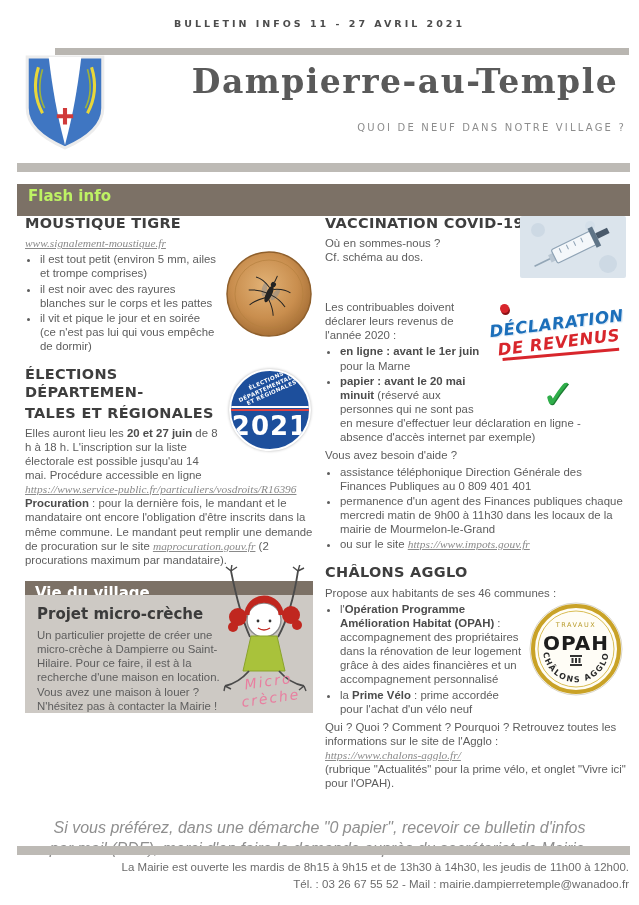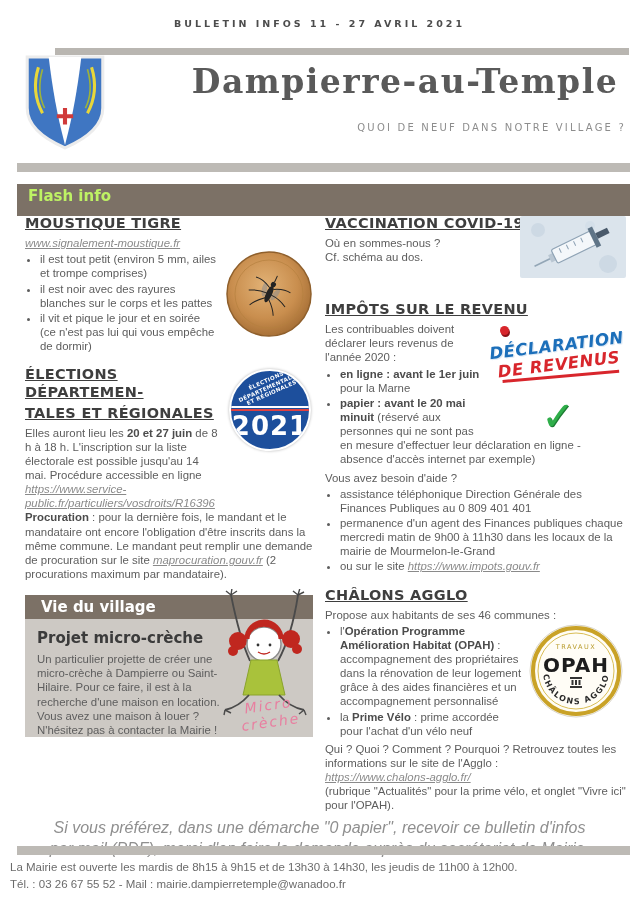--- a/index.html
+++ b/index.html
@@ -31,24 +31,24 @@
   .flashbar {
     position:absolute; top:184px; left:17px; right:9px; height:32px;
     background:var(--section-bar,#7c7166); color:#bef264;
     font: 600 15px "DejaVu Sans", sans-serif; line-height:24px; padding-left:11px;
   }
   
   .colL { position:absolute; top:214px; left:25px;  width:288px; }
   .colR { position:absolute; top:214px; left:325px; width:301px; }
   .h1 {
     font: 700 14.5px "DejaVu Sans", sans-serif; color:var(--heading,#3e3e3e);
-    letter-spacing:.3px; margin-bottom:4px; line-height:1.25;text-decoration:underline;
+    letter-spacing:.3px; margin-bottom:4px; line-height:1.25;
   }
   .body, li { font-size:11.4px; line-height:1.24; color:var(--body-text,#5d5d5d); }
-  .lnk { color:var(--link,#8a8a8a); font-style:italic; text-decoration:underline; overflow-wrap:anywhere; }
+  .lnk { color:var(--link,#8a8a8a); font-style:italic; text-decoration:underline; overflow-wrap:anywhere;font-family:Liberation Serif, serif; }
   ul { list-style:disc; padding-left:15px; margin:2px 0 4px 0; }
   li { margin-bottom:1px; }
   b  { color:#4c4c4c; }
   
   .coin-float { float:right; width:88px; height:90px; margin:0 0 2px 6px; }
   
   .badge-float { float:right; width:84px; height:92px; margin:4px 0 2px 6px; }
   .badge2021 {
     width:82px; height:82px; border-radius:50%; background:var(--badge-blue,#1d4f9c);
     border:2px solid #fff; box-shadow:0 0 3px rgba(0,0,0,.3); position:relative; overflow:hidden;
@@ -59,22 +59,22 @@
     line-height:1.2; letter-spacing:.4px;
   }
   .b2021-band { position:absolute; top:35px; left:0; right:0; border-top:2.5px solid #fff; }
   .b2021-red  { height:2px; background:#e04040; margin-top:1px; }
   .b2021-year {
     font: 700 26px "DejaVu Sans", sans-serif; color:#fff; text-align:center;
     letter-spacing:1px; line-height:30px;
   }
   
   .viebar {
-    margin-top:14px; height:24px; background:var(--section-bar,#7c7166); color:#fff;
-    font: 600 15px "DejaVu Sans", sans-serif; line-height:24px; padding-left:16px;
+    margin-top:14px; height:14px; background:var(--section-bar,#7c7166); color:#fff;
+    font: 600 15px "DejaVu Sans", sans-serif; line-height:24px; padding-left:10px;
   }
   .viebox { position:relative; background:var(--box-grey,#cdc9c4); padding:10px 12px 0; min-height:118px; }
   .viebox .h2 { font: 700 15px "DejaVu Sans", sans-serif; color:#3b3b3b; margin-bottom:5px; }
   .viebox .body { width:194px; }
   .girl { position:absolute; top:-30px; right:0px; }
   .sticker {
     position:absolute; top:78px; right:14px; transform:rotate(-8deg);
     color:var(--sticker-pink,#e87fa0); font: 400 14px "DejaVu Sans", sans-serif;
     font-style:italic; letter-spacing:2px; text-align:center; line-height:1.2;
   }
@@ -91,21 +91,21 @@
   .decl-check { position:absolute; bottom:-6px; left:50%; transform:translateX(-50%); font: 700 40px "DejaVu Sans", sans-serif; color:var(--check-green,#2fae4a); text-shadow:1px 1px 0 #1d7c33; line-height:1; }
   .decl-pin { position:absolute; top:2px; left:10px; width:9px; height:9px; border-radius:50%; background:var(--decl-red,#d8262c); box-shadow:1px 2px 0 #8c1217; }
   
   .opah-float { float:right; width:99px; height:88px; margin:0 0 2px 4px; }
   
   .footnote {
     position:absolute; top:818px; left:45px; right:45px; text-align:center;
     font-size:16px; line-height:1.3; font-style:italic; color:#8f8f8f;
   }
   .footer {
-    position:absolute; top:859px; left:10px; right:10px; text-align:left;
+    position:absolute; top:859px; left:10px; right:10px; text-align:right;
     font-size:11.5px; line-height:1.45; color:#6b6b6b;
   } .mt12 { margin-top:12px; }
   .q { margin-top:2px; }
 </style>
 </head>
 <body>
 
 <div id="page">
 
   <div class="topline">BULLETIN INFOS 11  -  27 AVRIL 2021</div>
@@ -239,21 +239,20 @@
             <line x1="56" y1="26" x2="56" y2="31" stroke="#8fa3b5" stroke-width="1"></line>
             <line x1="64" y1="26" x2="64" y2="31" stroke="#8fa3b5" stroke-width="1"></line>
             <rect x="74" y="21" width="5" height="21" fill="#5f7487"></rect>
             <rect x="79" y="28.5" width="13" height="6" fill="#49596a"></rect>
           </g>
         </svg>
       </div>
     </div>
 
     <div class="art">
-      <div class="h1">IMPÔTS SUR LE REVENU</div>
       <div class="decl-float">
         <div class="decl-pin"></div>
         <div class="decl-rot">
           <div class="decl-l1">DÉCLARATION</div>
           <div class="decl-l2">DE REVENUS</div>
           <div class="decl-underline"></div>
         </div>
         <div class="decl-check">✓</div>
       </div>
       <div class="body">Les contribuables doivent déclarer leurs revenus de l'année 2020 :</div>

